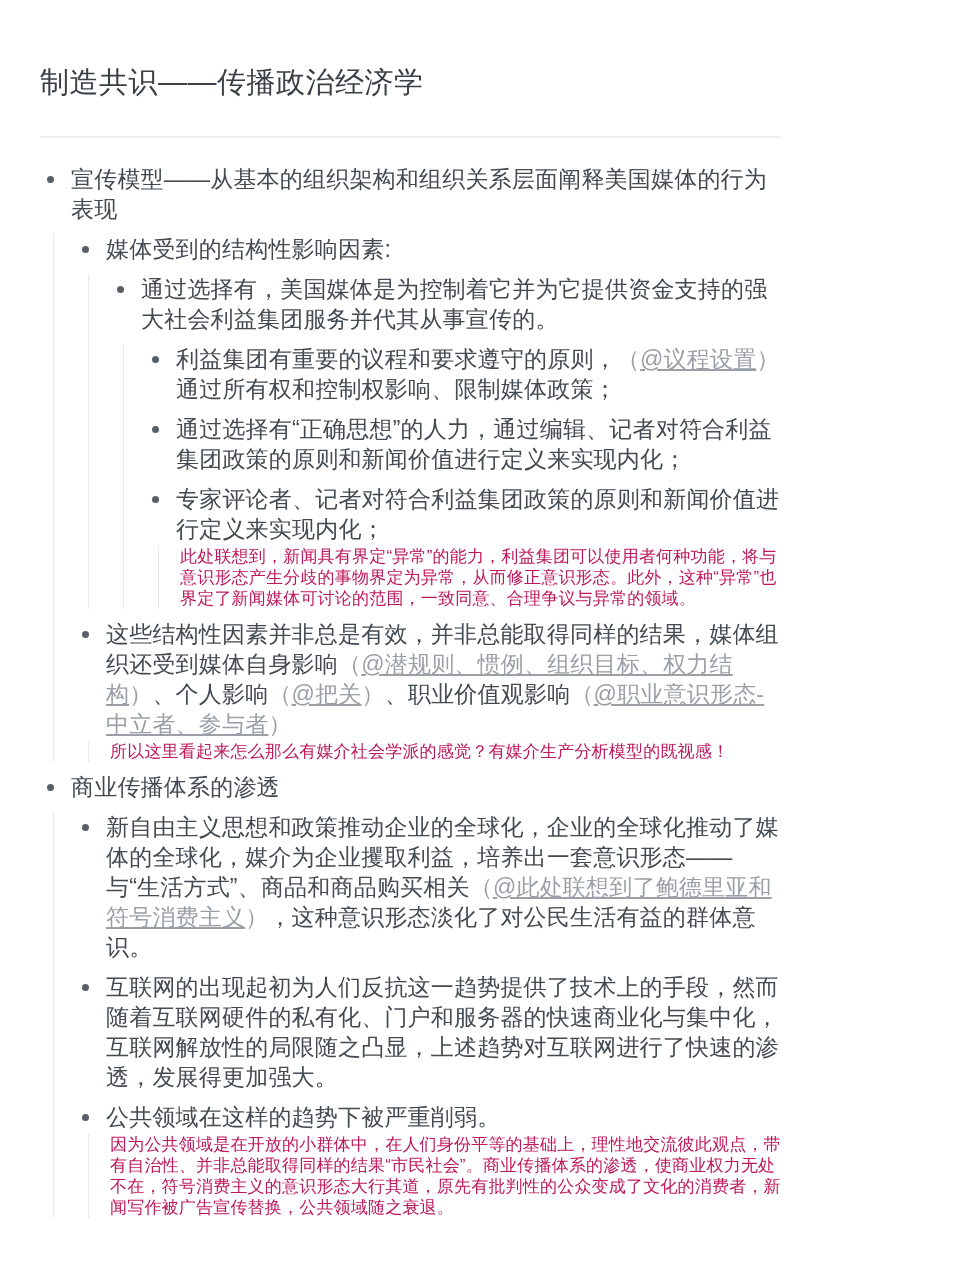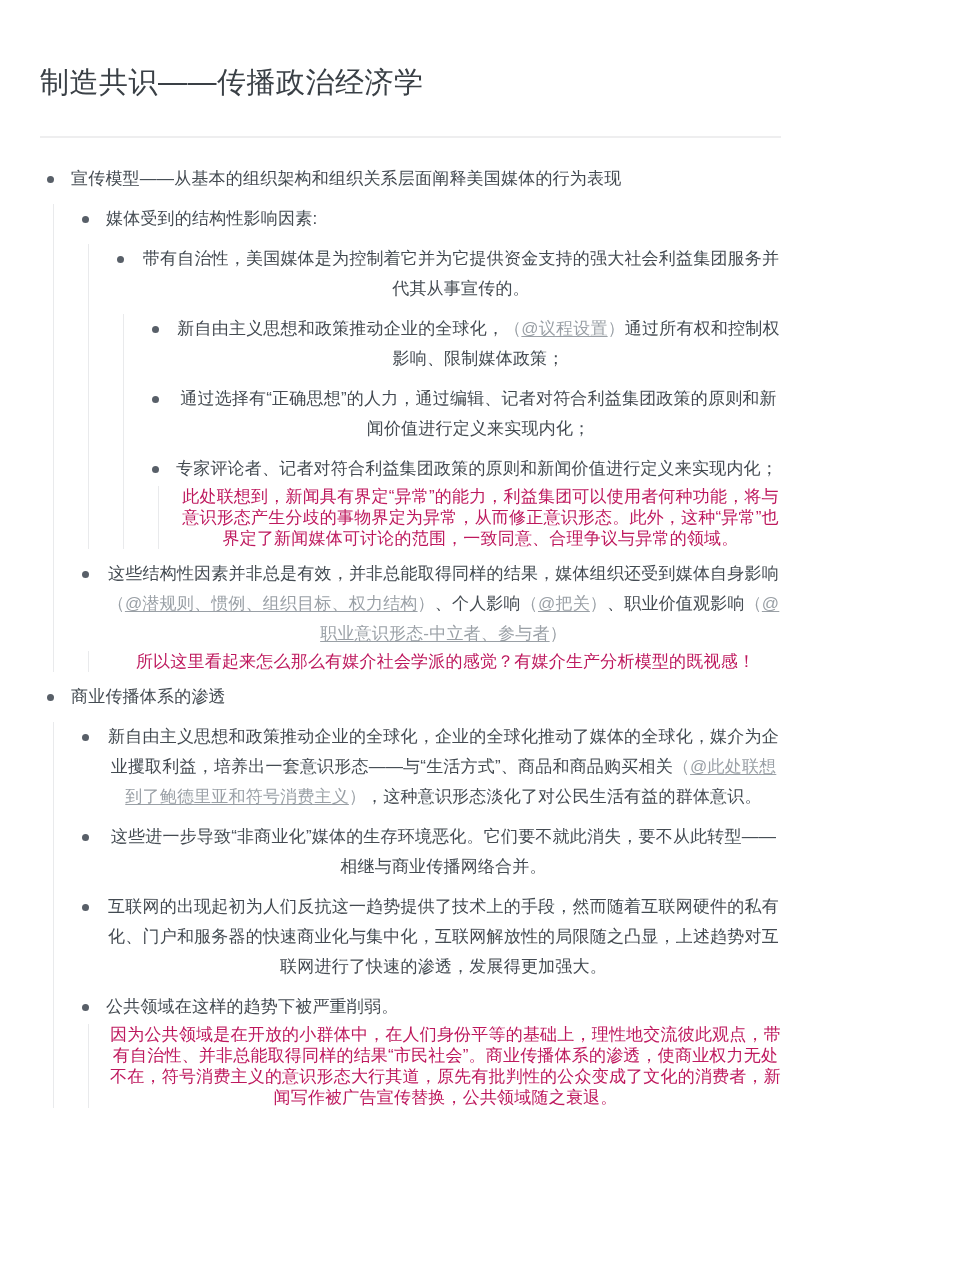--- a/index.html
+++ b/index.html
@@ -4,22 +4,22 @@
 <style>
   html,body{margin:0;padding:0;background:#ffffff;}
   body{font-family:"Liberation Sans","DejaVu Sans",sans-serif;}
   .page{width:821px;min-height:1262px;box-sizing:border-box;padding:62px 40px 56px 40px;background:#ffffff;}
   .title{font-size:29px;font-weight:500;color:#3a4046;margin:0 0 34px 0;line-height:40px;letter-spacing:0.5px;}
   .divider{border:none;border-top:2px solid #eeeeef;margin:0 0 26px 0;}
   .outline{margin:0;}
   .item{margin:10px 0;}
   .row{display:flex;align-items:flex-start;}
   .bullet{flex:0 0 auto;width:7px;height:7px;border-radius:50%;background:#585f68;margin:12px 0 0 7px;}
-  .text{margin-left:17px;font-size:17px;line-height:30px;color:#434a51;letter-spacing:0.2px;}
-  .children{margin-left:13px;border-left:1px solid #e9eaec;padding-left:21px;text-align:center;}
+  .text{margin-left:17px;font-size:23px;line-height:30px;color:#434a51;letter-spacing:0.2px;}
+  .children{margin-left:13px;border-left:1px solid #e9eaec;padding-left:21px;}
   .note{font-size:17px;line-height:21px;color:#be185d;margin:2px 0 4px 0;letter-spacing:0.2px;}
   .plain{color:#434a51;}
   .muted{color:#9aa0a6;}
   .link{color:#9aa0a6;text-decoration:underline;text-underline-offset:2px;cursor:pointer;}
 </style>
 </head>
 <body>
 
 <div class="page">
   <h1 class="title">制造共识——传播政治经济学</h1>
@@ -33,29 +33,29 @@
         <div class="children">
           <div class="item">
             <div class="row">
               <span class="bullet"></span>
               <div class="text"><span class="plain">媒体受到的结构性影响因素:</span></div>
             </div>
             <div class="children">
               <div class="item">
                 <div class="row">
                   <span class="bullet"></span>
-                  <div class="text"><span class="plain">带有自治性，美国媒体是为控制着它并为它提供资金支持的强大社会利益集团服务并代其从事宣传的。</span></div>
+                  <div class="text"><span class="plain">通过选择有，美国媒体是为控制着它并为它提供资金支持的强大社会利益集团服务并代其从事宣传的。</span></div>
                 </div>
               </div>
               <div class="item">
                 <div class="children">
                   <div class="item">
                     <div class="row">
                       <span class="bullet"></span>
-                      <div class="text"><span class="plain">新自由主义思想和政策推动企业的全球化，</span><span class="muted">（</span><a class="link" href="#">@议程设置</a><span class="muted">）</span><span class="plain">通过所有权和控制权影响、限制媒体政策；</span></div>
+                      <div class="text"><span class="plain">利益集团有重要的议程和要求遵守的原则，</span><span class="muted">（</span><a class="link" href="#">@议程设置</a><span class="muted">）</span><span class="plain">通过所有权和控制权影响、限制媒体政策；</span></div>
                     </div>
                   </div>
                   <div class="item">
                     <div class="row">
                       <span class="bullet"></span>
                       <div class="text"><span class="plain">通过选择有“正确思想”的人力，通过编辑、记者对符合利益集团政策的原则和新闻价值进行定义来实现内化；</span></div>
                     </div>
                   </div>
                   <div class="item">
                     <div class="row">
@@ -89,26 +89,20 @@
         <div class="children">
           <div class="item">
             <div class="row">
               <span class="bullet"></span>
               <div class="text"><span class="plain">新自由主义思想和政策推动企业的全球化，企业的全球化推动了媒体的全球化，媒介为企业攫取利益，培养出一套意识形态——与“生活方式”、商品和商品购买相关</span><span class="muted">（</span><a class="link" href="#">@此处联想到了鲍德里亚和符号消费主义</a><span class="muted">）</span><span class="plain">，这种意识形态淡化了对公民生活有益的群体意识。</span></div>
             </div>
           </div>
           <div class="item">
             <div class="row">
               <span class="bullet"></span>
-              <div class="text"><span class="plain">这些进一步导致“非商业化”媒体的生存环境恶化。它们要不就此消失，要不从此转型——相继与商业传播网络合并。</span></div>
-            </div>
-          </div>
-          <div class="item">
-            <div class="row">
-              <span class="bullet"></span>
               <div class="text"><span class="plain">互联网的出现起初为人们反抗这一趋势提供了技术上的手段，然而随着互联网硬件的私有化、门户和服务器的快速商业化与集中化，互联网解放性的局限随之凸显，上述趋势对互联网进行了快速的渗透，发展得更加强大。</span></div>
             </div>
           </div>
           <div class="item">
             <div class="row">
               <span class="bullet"></span>
               <div class="text"><span class="plain">公共领域在这样的趋势下被严重削弱。</span></div>
             </div>
             <div class="children">
               <div class="note">因为公共领域是在开放的小群体中，在人们身份平等的基础上，理性地交流彼此观点，带有自治性、并非总能取得同样的结果“市民社会”。商业传播体系的渗透，使商业权力无处不在，符号消费主义的意识形态大行其道，原先有批判性的公众变成了文化的消费者，新闻写作被广告宣传替换，公共领域随之衰退。</div>

